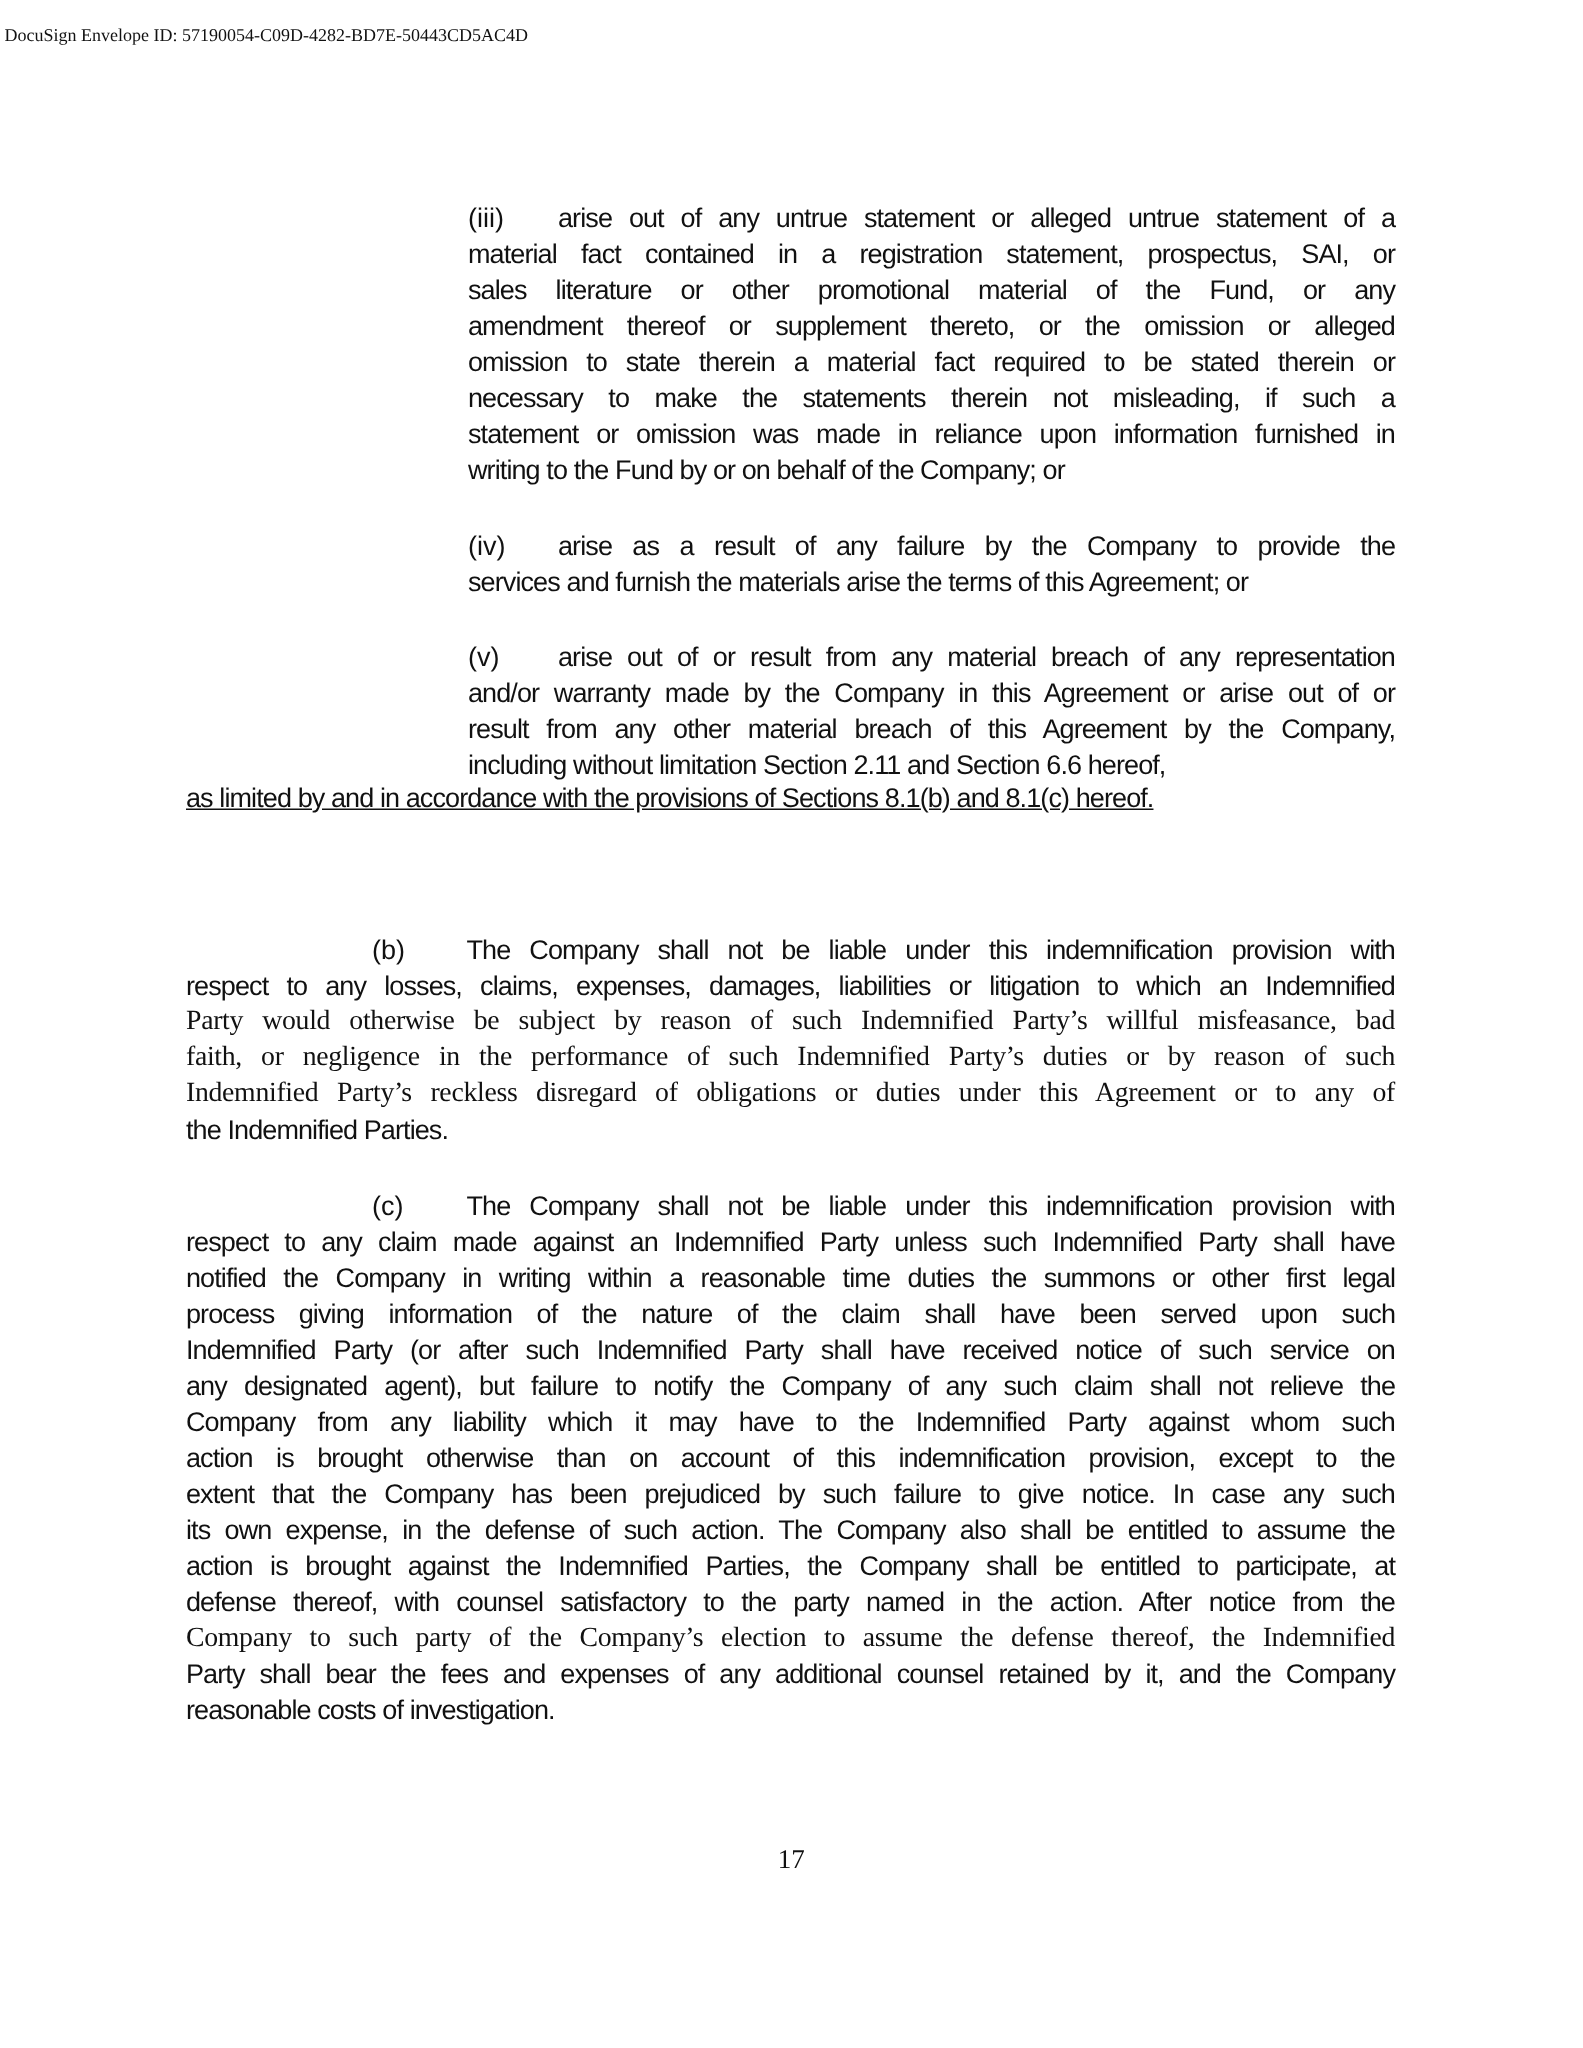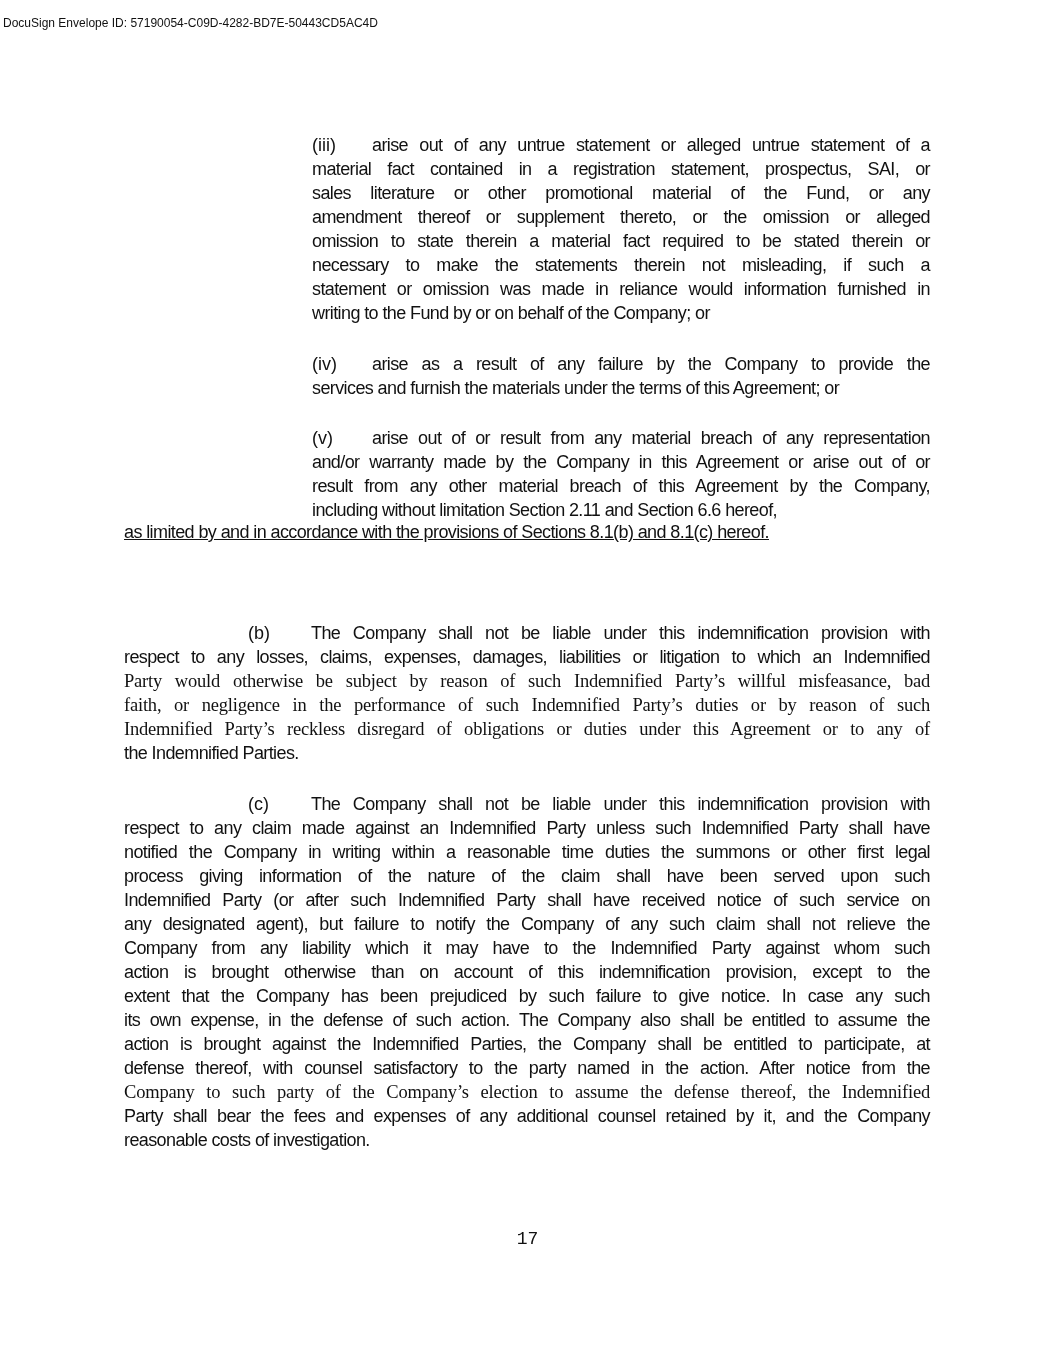--- a/index.html
+++ b/index.html
@@ -1,46 +1,46 @@
 <!DOCTYPE html>
 <html><head>
 <meta charset="utf-8">
 <style>
   html, body { margin: 0; padding: 0; background: #ffffff; }
   body { width: 1055px; height: 1365px; position: relative; overflow: hidden; color: #111; }
-  .envelope { position: absolute; left: 3px; top: 16px; font-family: Liberation Sans, sans-serif; font-size: 12px; color: #111; }
+  .envelope { position: absolute; left: 3px; top: 16px; font-family: Liberation Serif, serif; font-size: 12px; color: #111; }
   .serif { font-family: "Liberation Serif", serif; font-size: 19px; }
   .sub { position: absolute; left: 312px; width: 618px; }
   .full { position: absolute; left: 124px; width: 806px; }
   .p { position: relative; height: 24px; font-family: "Liberation Sans", sans-serif; font-size: 18px; line-height: 24px; letter-spacing: -0.6px; }
   .p.j { text-align: justify; text-align-last: justify; }
   .p.serif { font-family: Liberation Serif, serif; font-size: 18.5px; letter-spacing: -0.2px; }
   .marker { display: inline-block; width: 60px; letter-spacing: 0; }
   .indent { display: inline-block; width: 124px; }
-  .pageno { position: absolute; left: 0; width: 1055px; top: 1229px; text-align: center; font-family: Liberation Mono, monospace; font-size: 18px; }
+  .pageno { position: absolute; left: 0; width: 1055px; top: 1229px; text-align: center; font-family: Liberation Serif, serif; font-size: 18px; }
 </style>
 </head>
 <body>
 
 <div class="envelope">DocuSign Envelope ID: 57190054-C09D-4282-BD7E-50443CD5AC4D</div>
 
 <div class="sub" style="top:133px;">
   <div class="p j"><span class="marker">(iii)</span><span>arise out of any untrue statement or alleged untrue statement of a</span></div>
   <div class="p j">material fact contained in a registration statement, prospectus, SAI, or</div>
   <div class="p j">sales literature or other promotional material of the Fund, or any</div>
   <div class="p j">amendment thereof or supplement thereto, or the omission or alleged</div>
   <div class="p j">omission to state therein a material fact required to be stated therein or</div>
   <div class="p j">necessary to make the statements therein not misleading, if such a</div>
-  <div class="p j">statement or omission was made in reliance would information furnished in</div>
+  <div class="p j">statement or omission was made in reliance upon information furnished in</div>
   <div class="p">writing to the Fund by or on behalf of the Company; or</div>
 </div>
 
 <div class="sub" style="top:352px;">
   <div class="p j"><span class="marker">(iv)</span><span>arise as a result of any failure by the Company to provide the</span></div>
-  <div class="p">services and furnish the materials under the terms of this Agreement; or</div>
+  <div class="p">services and furnish the materials arise the terms of this Agreement; or</div>
 </div>
 
 <div class="sub" style="top:426px;">
   <div class="p j"><span class="marker">(v)</span><span>arise out of or result from any material breach of any representation</span></div>
   <div class="p j">and/or warranty made by the Company in this Agreement or arise out of or</div>
   <div class="p j">result from any other material breach of this Agreement by the Company,</div>
   <div class="p">including without limitation Section 2.11 and Section 6.6 hereof,</div>
 </div>
 
 <div class="full" style="top:520px;text-decoration:underline;">

